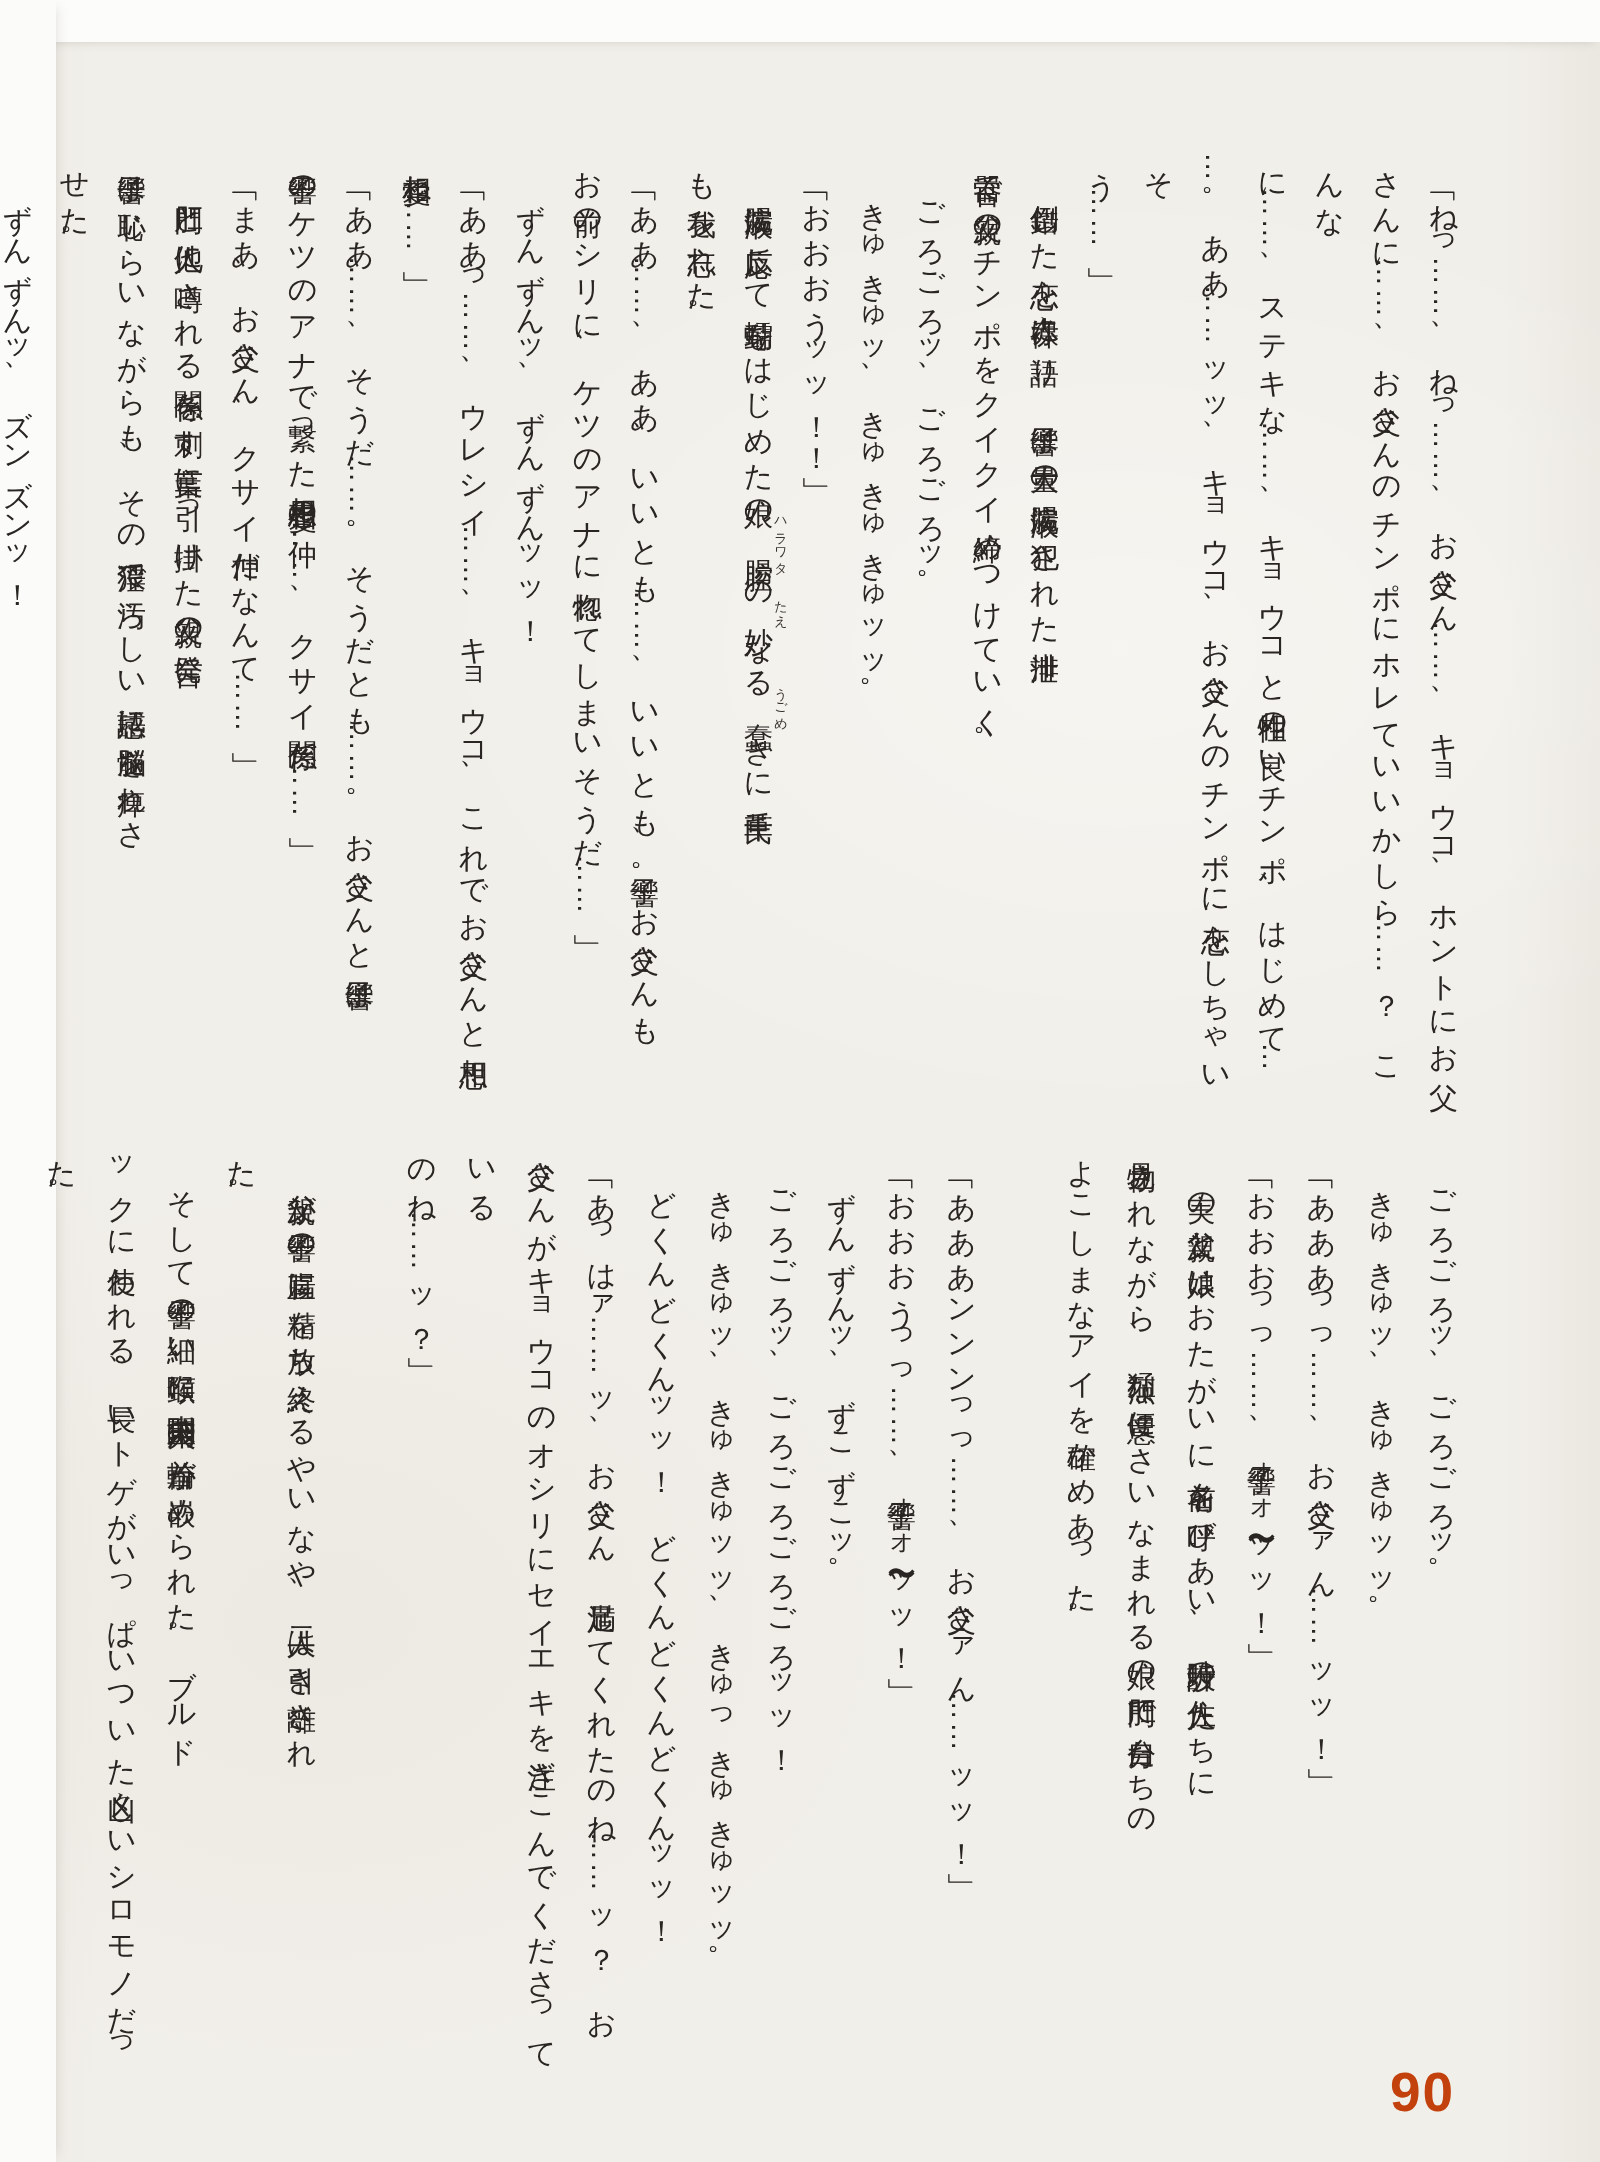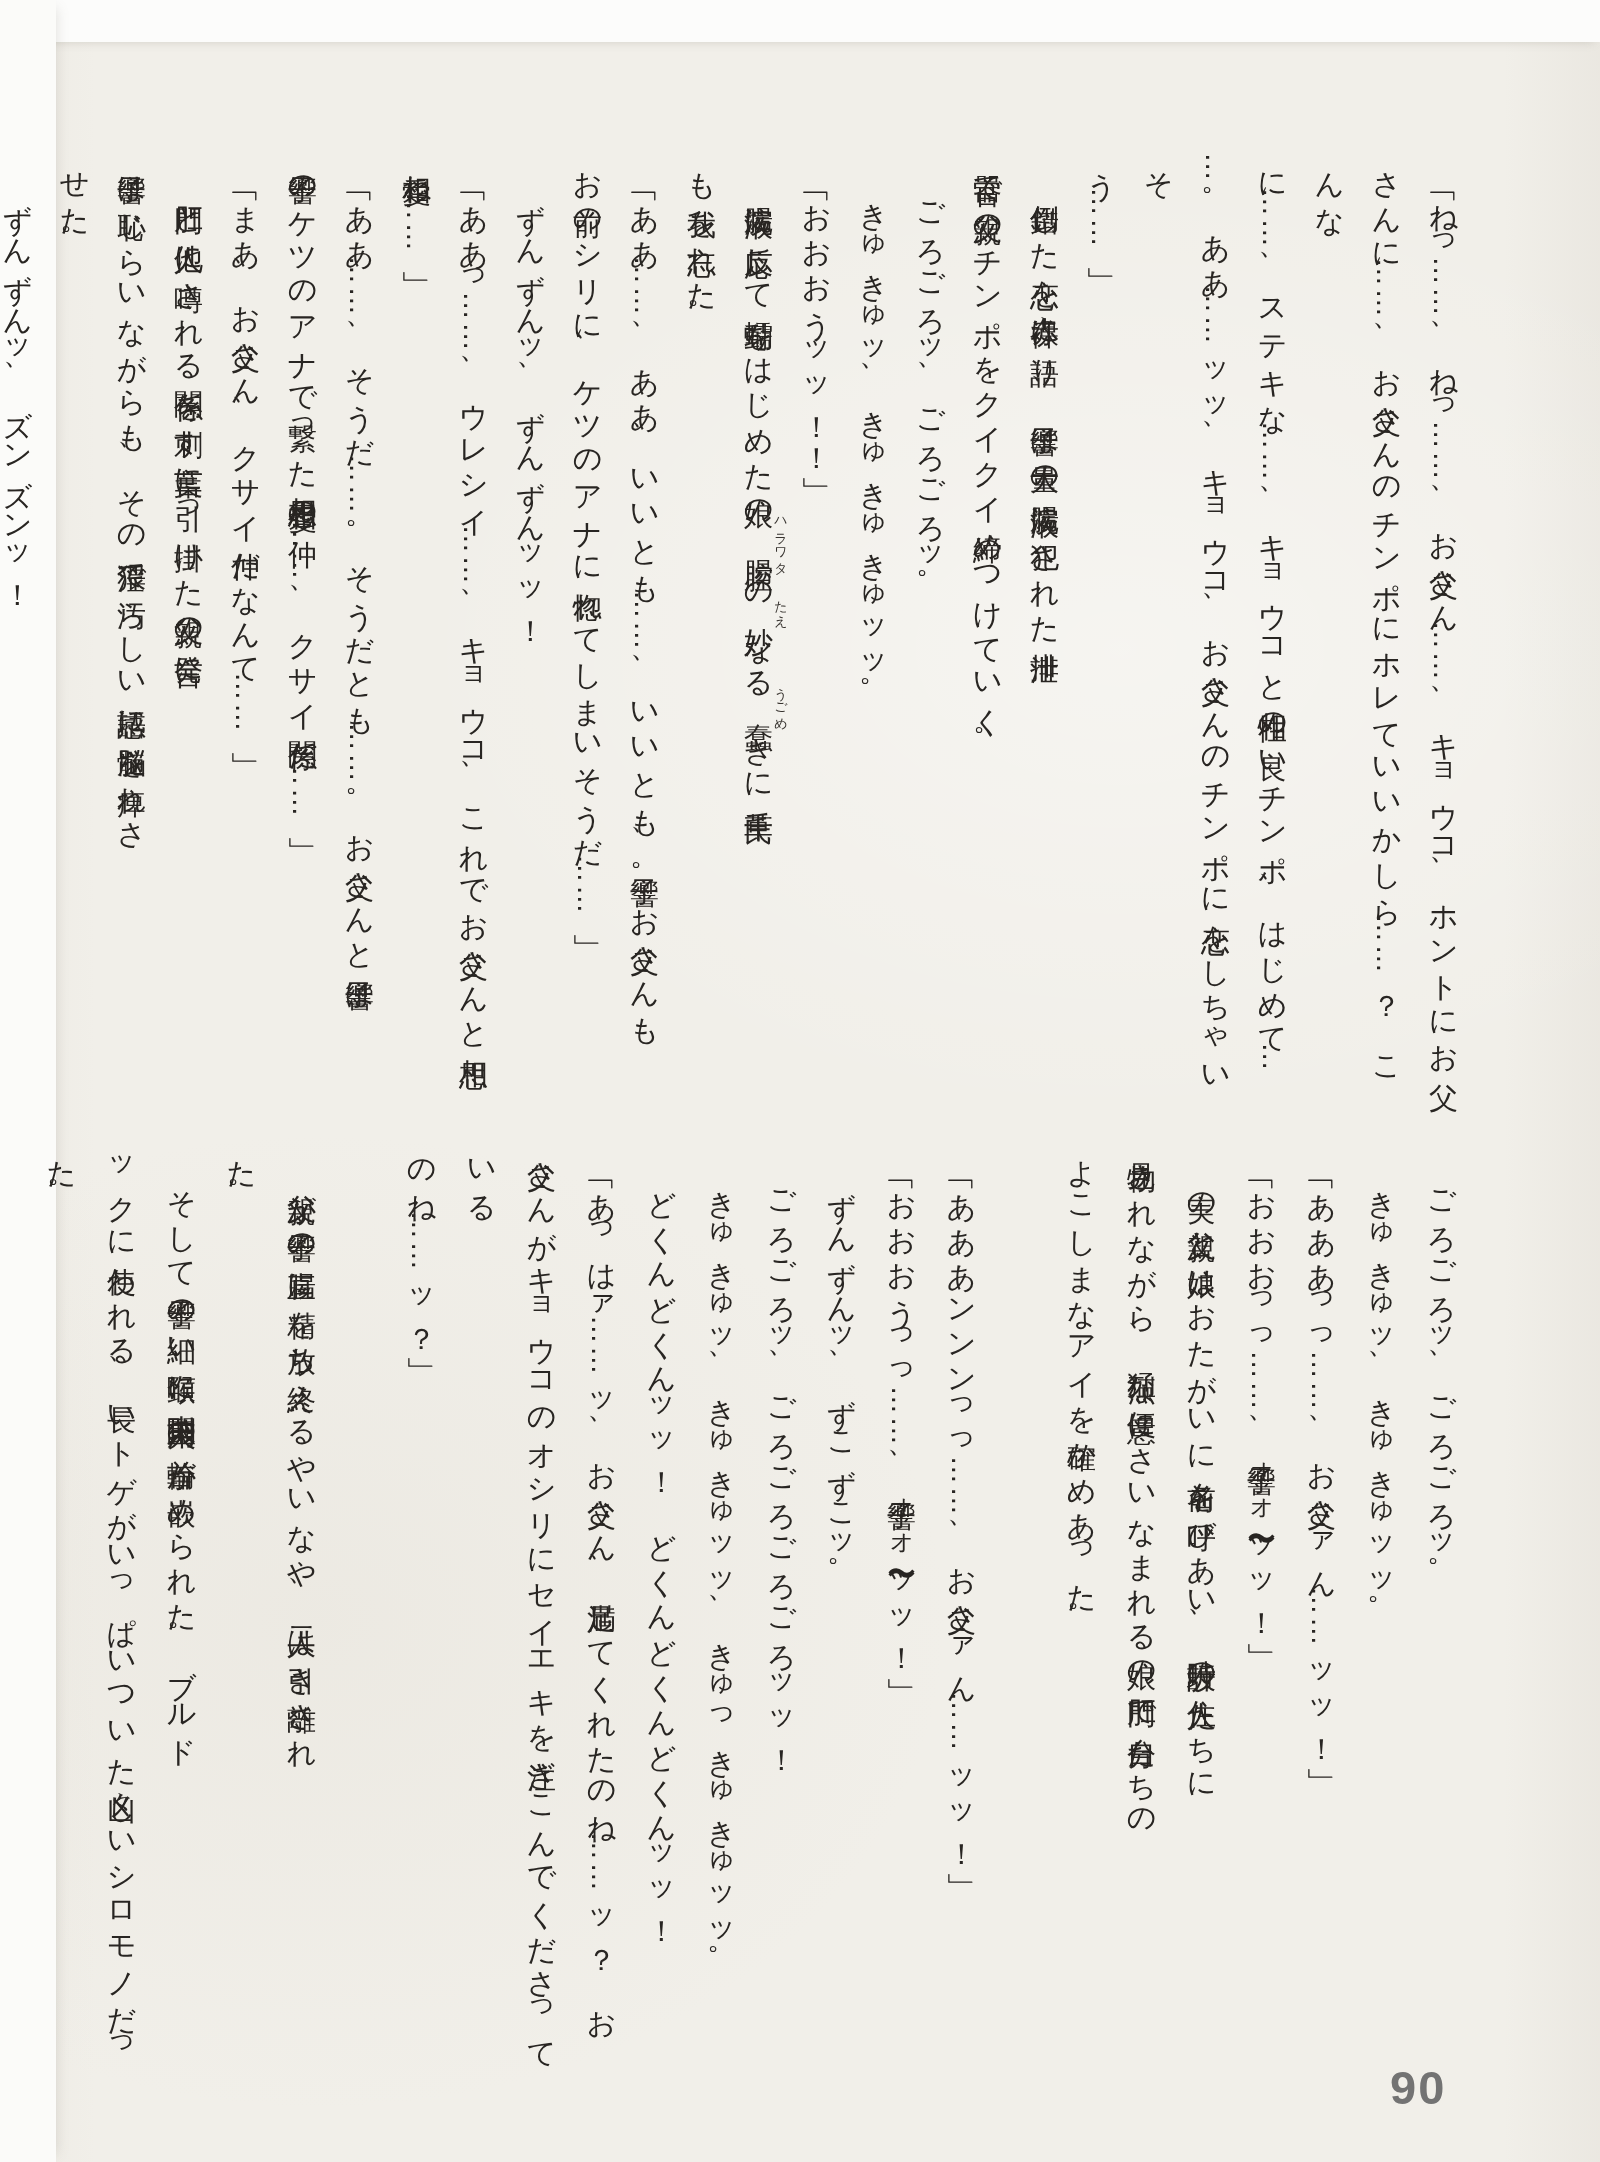--- a/index.html
+++ b/index.html
@@ -46,24 +46,24 @@
   #block-upper p { line-height: 57px; }
   #block-lower p { line-height: 60px; }
   .text-block p.indent { text-indent: 31px; }
   .text-block p.blank { min-height: 1em; }
   ruby { ruby-align: center; }
   rt { font-size: 13px; letter-spacing: 0; color: #37332f; }
   .page-number {
     position: absolute;
     left: 1390px;
     top: 2060px;
-    font-size: 47px;
+    font-size: 55px;
     font-weight: bold;
     letter-spacing: 2px;
-    color: #737373;
+    color: #c2410c;
     font-family: "Liberation Sans", "DejaVu Sans", sans-serif;
   }
 </style>
 </head>
 <body>
 
 <div class="paper-texture"></div>
 <div class="scan-edge-top"></div>
 <div class="scan-edge-left"></div>
 

